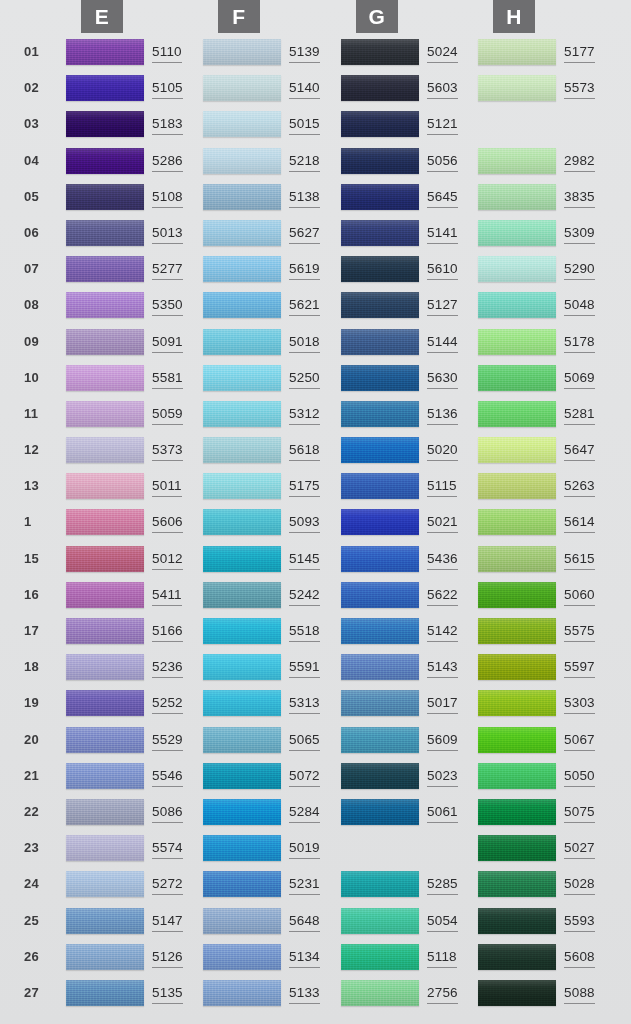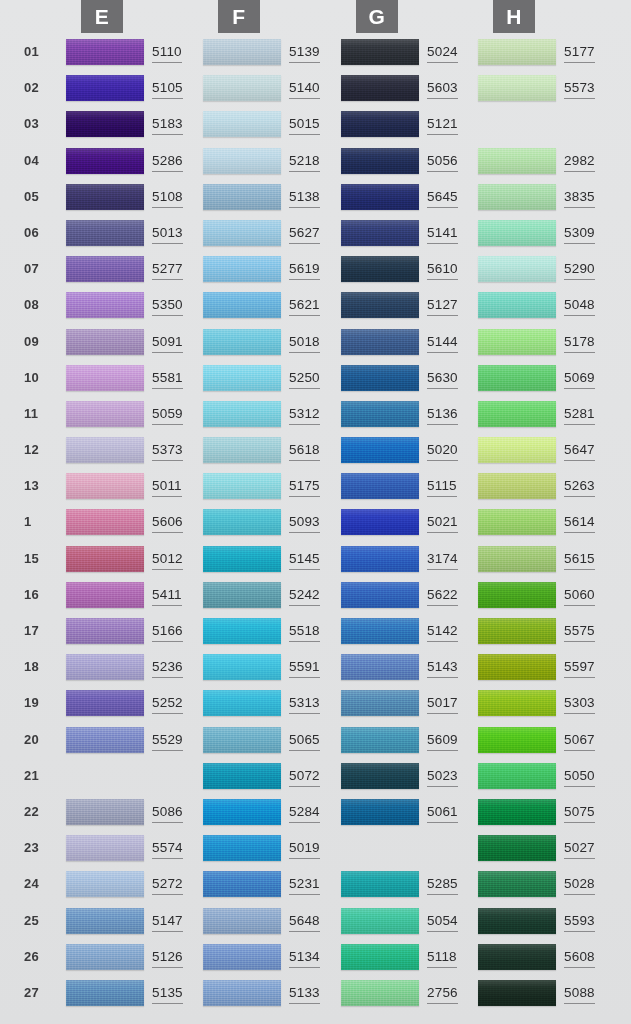--- a/index.html
+++ b/index.html
@@ -580,21 +580,21 @@
             <div class="tex"></div>
             <div class="shine"></div>
           </div>
           <div class="code">5145</div>
         </div>
         <div class="cell c2">
           <div class="swatch" title="5436" style="background: rgb(42, 92, 192);">
             <div class="tex"></div>
             <div class="shine"></div>
           </div>
-          <div class="code">3174</div>
+          <div class="code">5436</div>
         </div>
         <div class="cell c3">
           <div class="swatch" title="5615" style="background: rgb(160, 200, 116);">
             <div class="tex"></div>
             <div class="shine"></div>
           </div>
           <div class="code">5615</div>
         </div>
       </div>
       <div class="row">
@@ -747,20 +747,27 @@
         <div class="cell c3">
           <div class="swatch" title="5067" style="background: rgb(79, 198, 24);">
             <div class="tex"></div>
             <div class="shine"></div>
           </div>
           <div class="code">5067</div>
         </div>
       </div>
       <div class="row">
         <div class="row-number">21</div>
+        <div class="cell c0">
+          <div class="swatch" title="5546" style="background: rgb(127, 149, 207);">
+            <div class="tex"></div>
+            <div class="shine"></div>
+          </div>
+          <div class="code">5546</div>
+        </div>
         <div class="cell c1">
           <div class="swatch" title="5072" style="background: rgb(14, 147, 180);">
             <div class="tex"></div>
             <div class="shine"></div>
           </div>
           <div class="code">5072</div>
         </div>
         <div class="cell c2">
           <div class="swatch" title="5023" style="background: rgb(24, 64, 78);">
             <div class="tex"></div>

